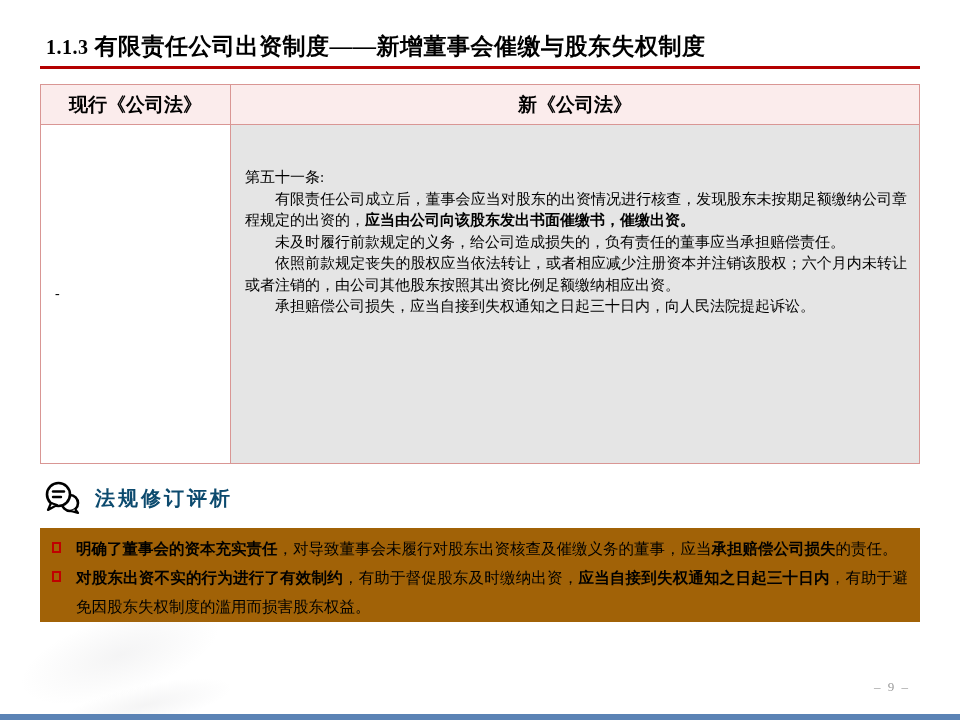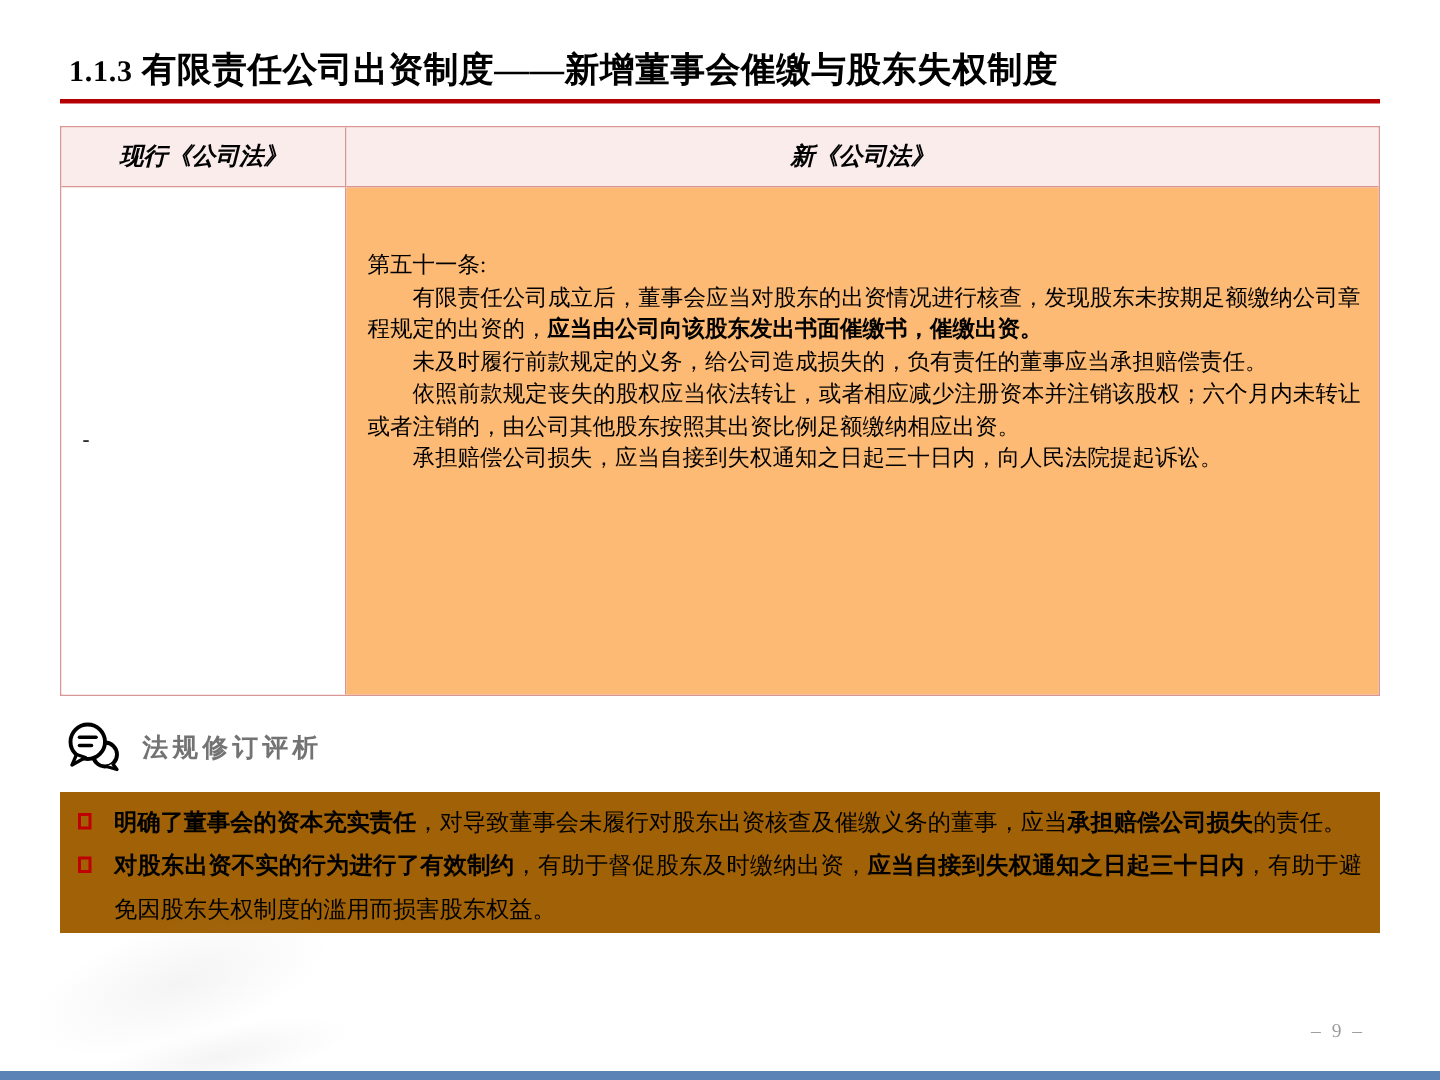--- a/index.html
+++ b/index.html
@@ -32,46 +32,46 @@
     grid-template-columns: 190px 1fr;
     grid-template-rows: 40px 338px;
     border: 1.5px solid #d99694;
   }
   .cell { border-right: 1px solid #d99694; border-bottom: 1px solid #d99694; }
   .cell:nth-child(2n) { border-right: none; }
   .cell.last-row { border-bottom: none; }
   .th {
     background: #fbecec;
     display: flex; align-items: center; justify-content: center;
-    font-weight: 700; font-size: 16px; font-style: italic;
+    font-weight: 700; font-size: 19px;
   }
   .td-left {
     background: #fff;
     display: flex; align-items: center;
     padding-left: 14px; font-size: 14px;
   }
   .td-right {
-    background: #fdba74;
+    background: #e5e5e5;
     padding: 42px 12px 0 14px;
     font-size: 15px; line-height: 21.5px;
     text-align: justify;
   }
   .td-right p.indent { text-indent: 2em; }
   .td-right p.art-head { text-indent: 0; }
   .td-right p.spaced { margin-top: 21.5px; }
   .td-right b { font-weight: 700; }
 
   
   .analysis-head {
     position: absolute; left: 44px; top: 481px;
     display: flex; align-items: center; gap: 14px;
   }
   .analysis-head .icon { width: 37px; height: 34px; flex: none; }
   .analysis-head .label {
-    color: #737373; font-weight: 700; font-size: 17px; letter-spacing: 3px;
+    color: #0c4a6e; font-weight: 700; font-size: 20px; letter-spacing: 3px;
   }
 
   
   .callout {
     position: absolute; left: 40px; top: 528px; width: 880px; height: 94px;
     background: #a16207;
     padding: 6px 12px 6px 10px;
     font-size: 15.5px; line-height: 29px;
     text-align: justify;
   }

